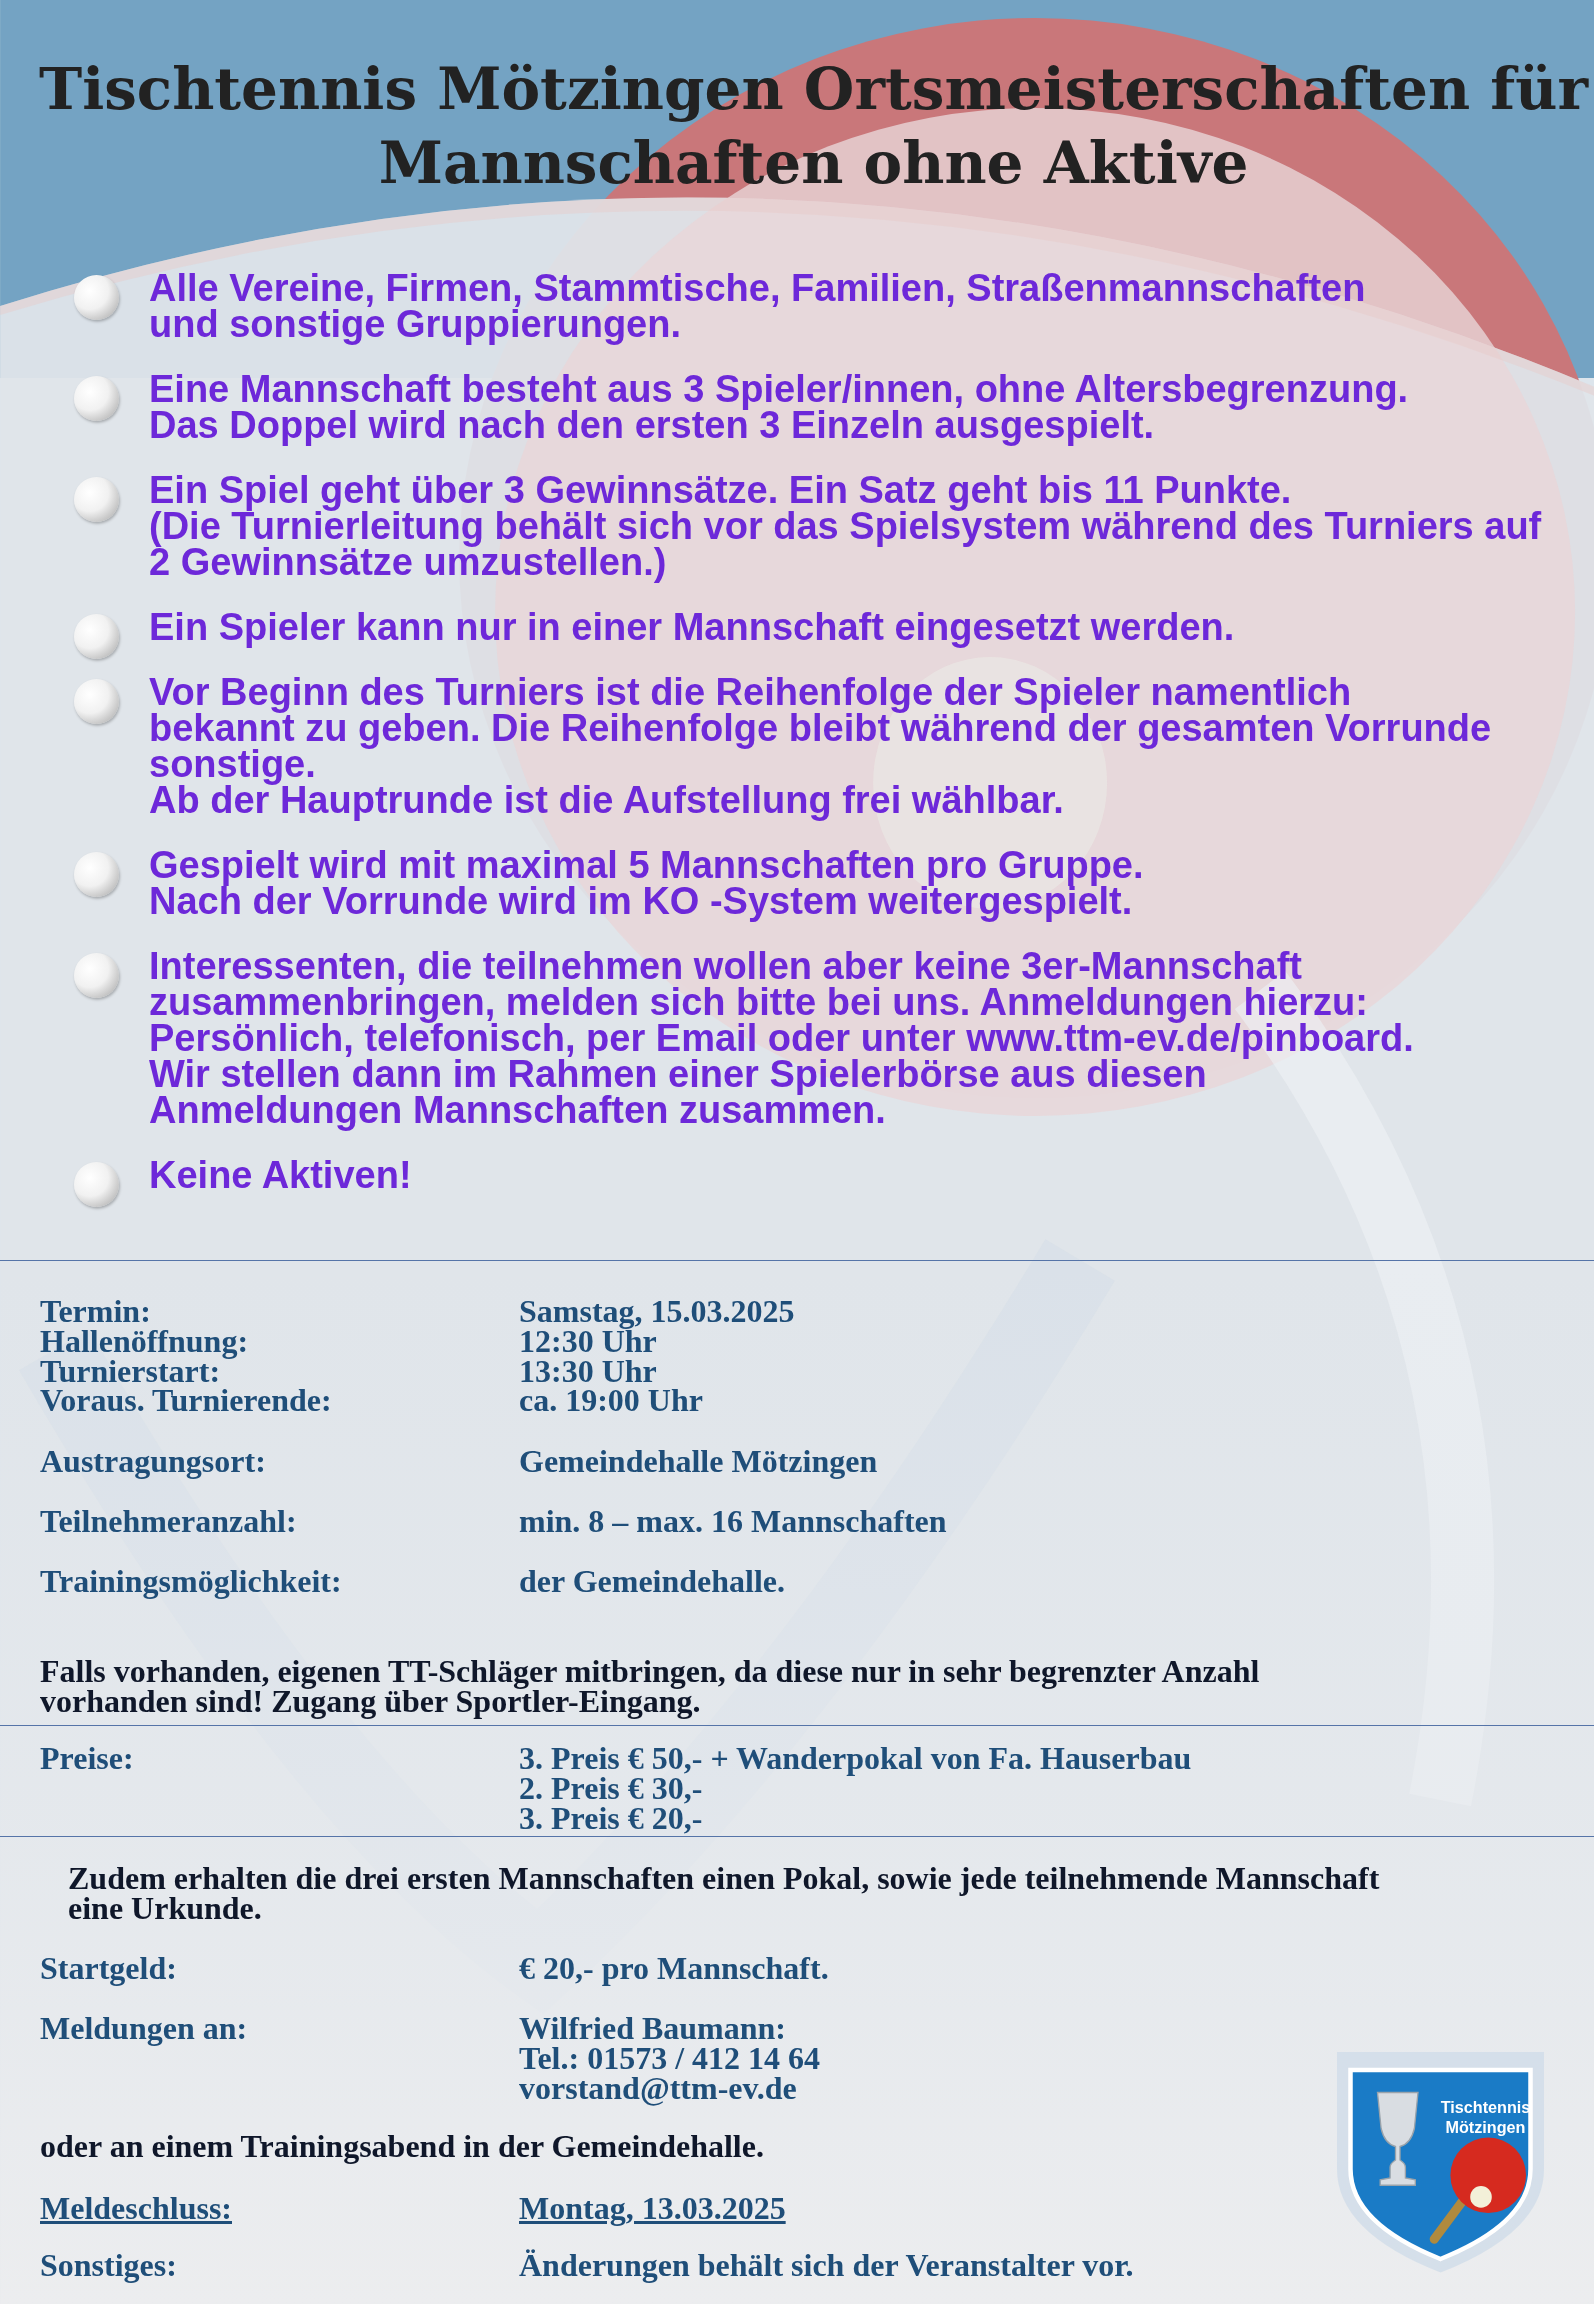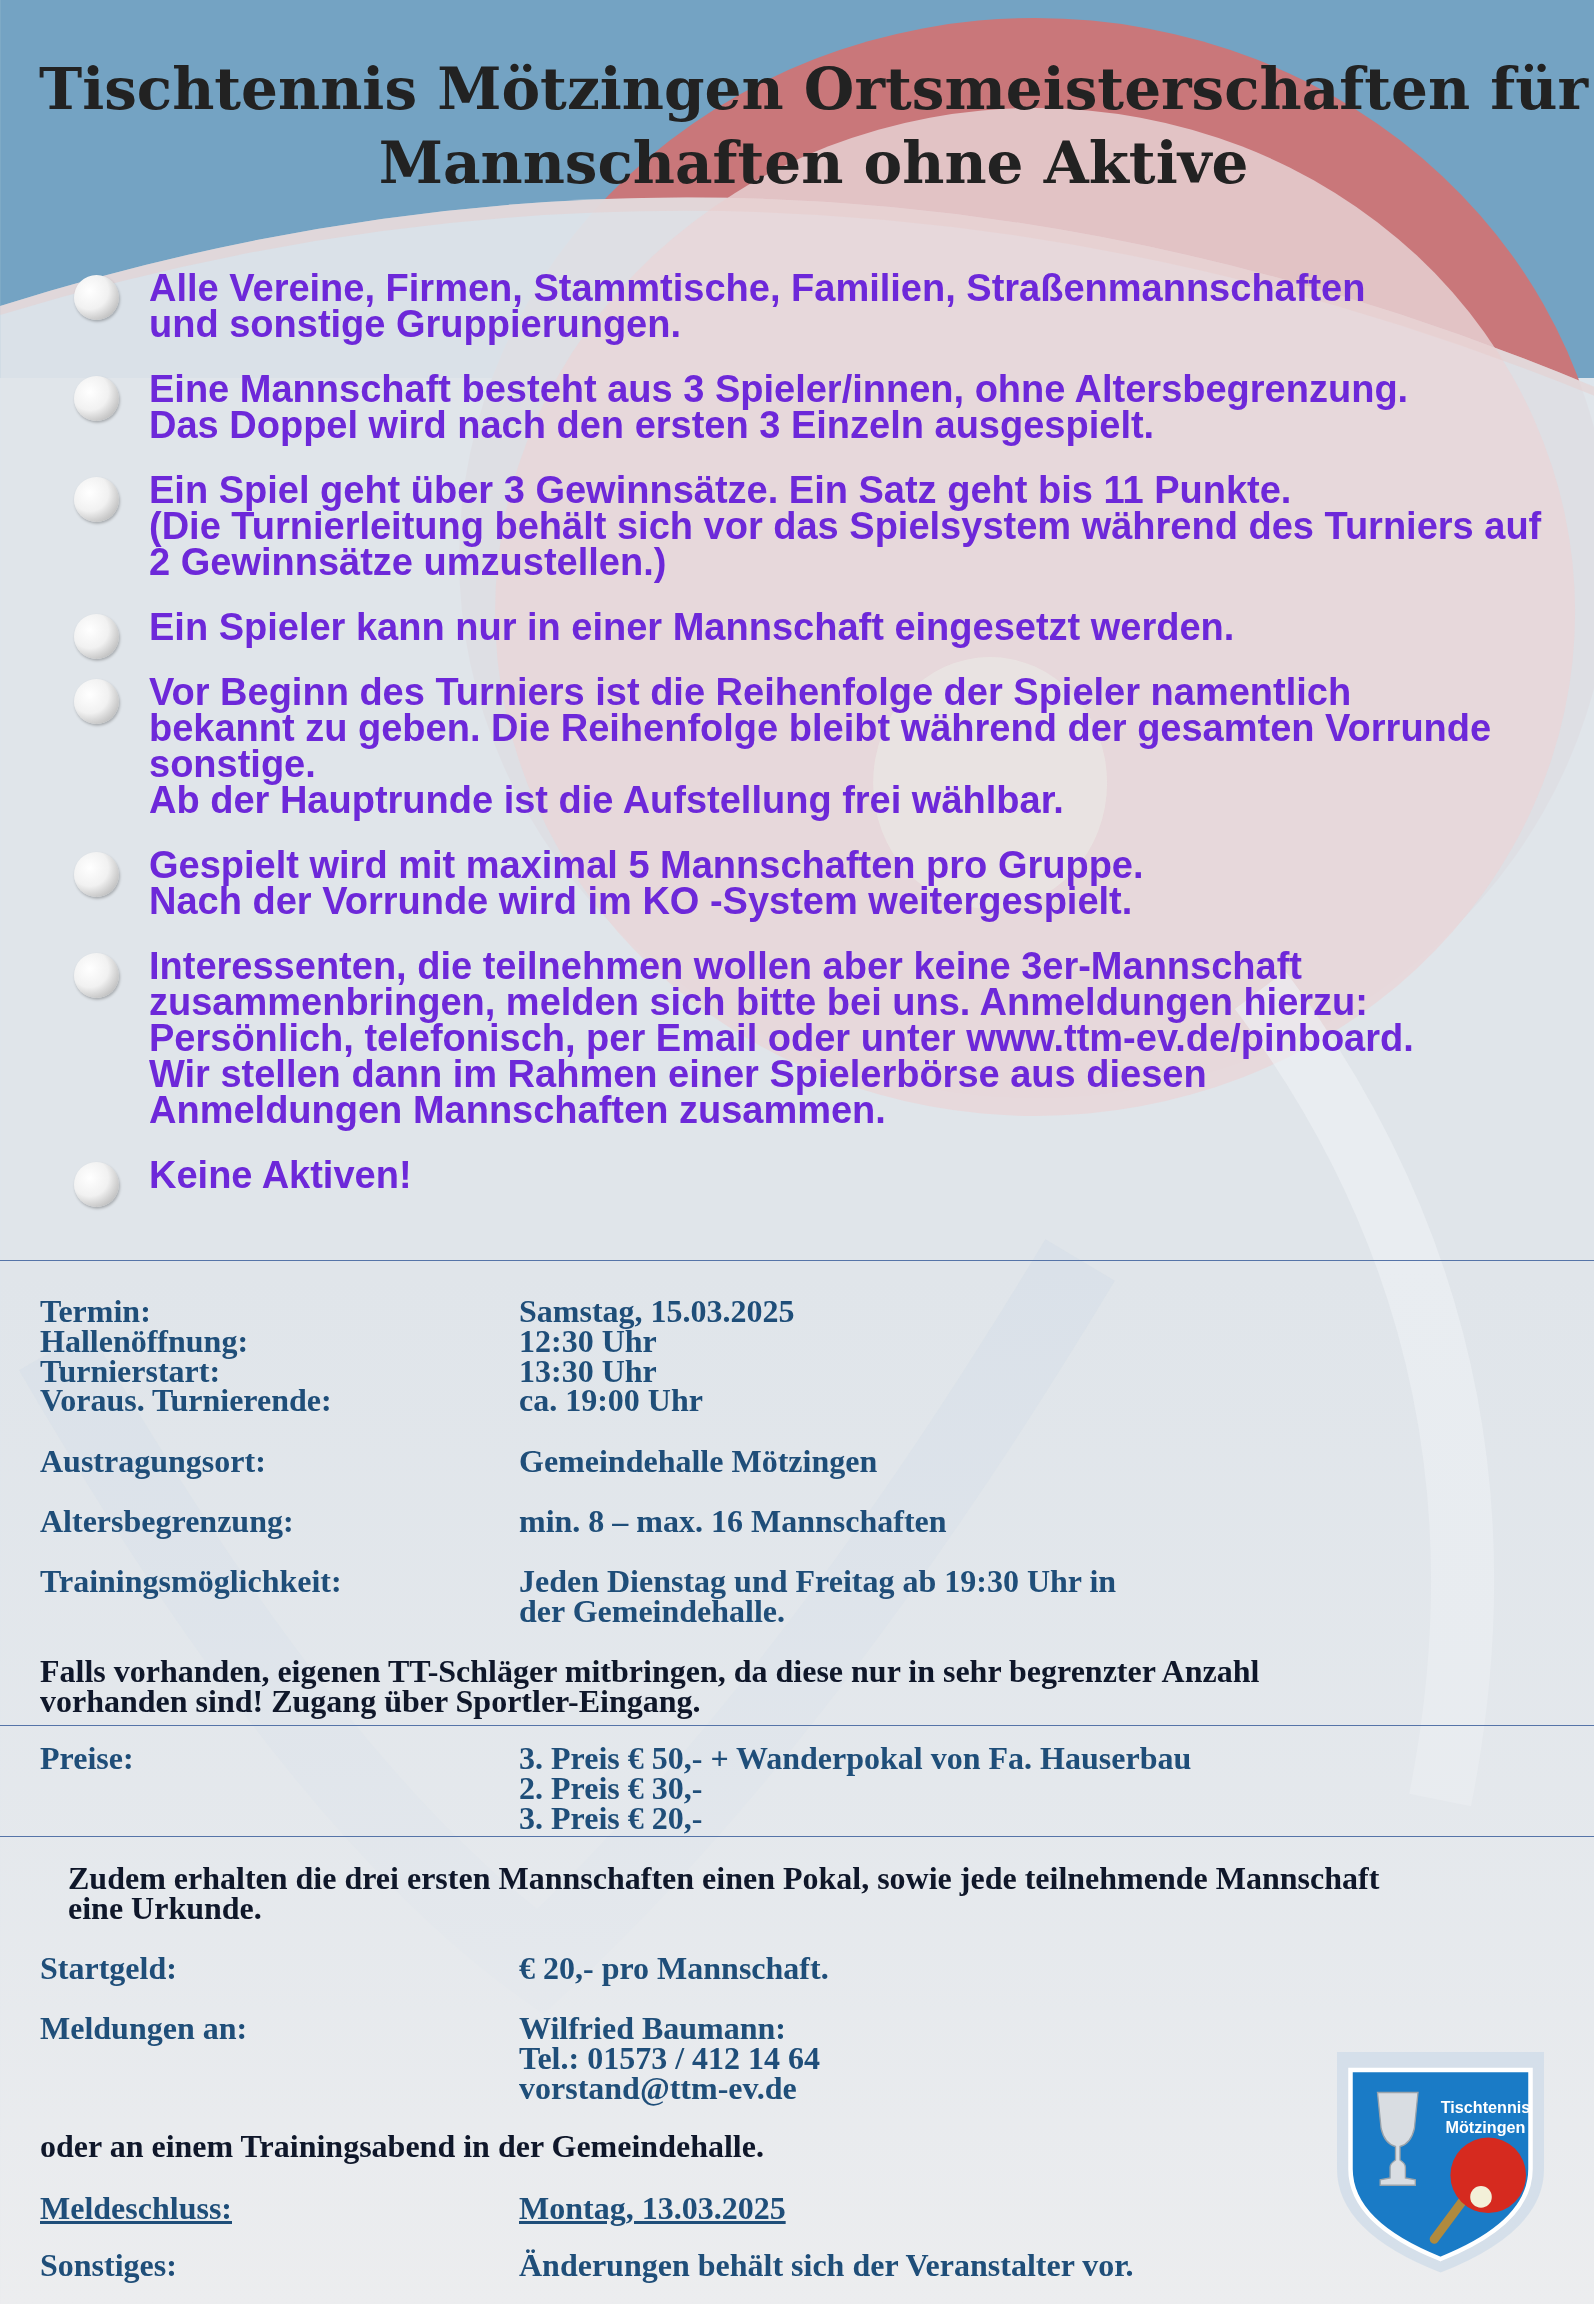--- a/index.html
+++ b/index.html
@@ -122,27 +122,26 @@
   <div class="row" style="top:1385px;">
     <span class="lbl">Voraus. Turnierende:</span>
     <span class="val">ca. 19:00 Uhr</span>
   </div>
 
   <div class="row" style="top:1446px;">
     <span class="lbl">Austragungsort:</span>
     <span class="val">Gemeindehalle Mötzingen</span>
   </div>
   <div class="row" style="top:1506px;">
-    <span class="lbl">Altersbegrenzung:</span>
+    <span class="lbl">Teilnehmeranzahl:</span>
     <span class="val">min. 8 – max. 16 Mannschaften</span>
   </div>
   <div class="row" style="top:1566px;">
     <span class="lbl">Trainingsmöglichkeit:</span>
     <span class="val">
-      <span class="line">Jeden Dienstag und Freitag ab 19:30 Uhr in</span>
       <span class="line">der Gemeindehalle.</span>
     </span>
   </div>
 
   <div class="para" style="top:1656px;">
     <span class="line">Falls vorhanden, eigenen TT-Schläger mitbringen, da diese nur in sehr begrenzter Anzahl</span>
     <span class="line">vorhanden sind! Zugang über Sportler-Eingang.</span>
   </div>
 
   <div class="divider" style="top:1725px;"></div>

